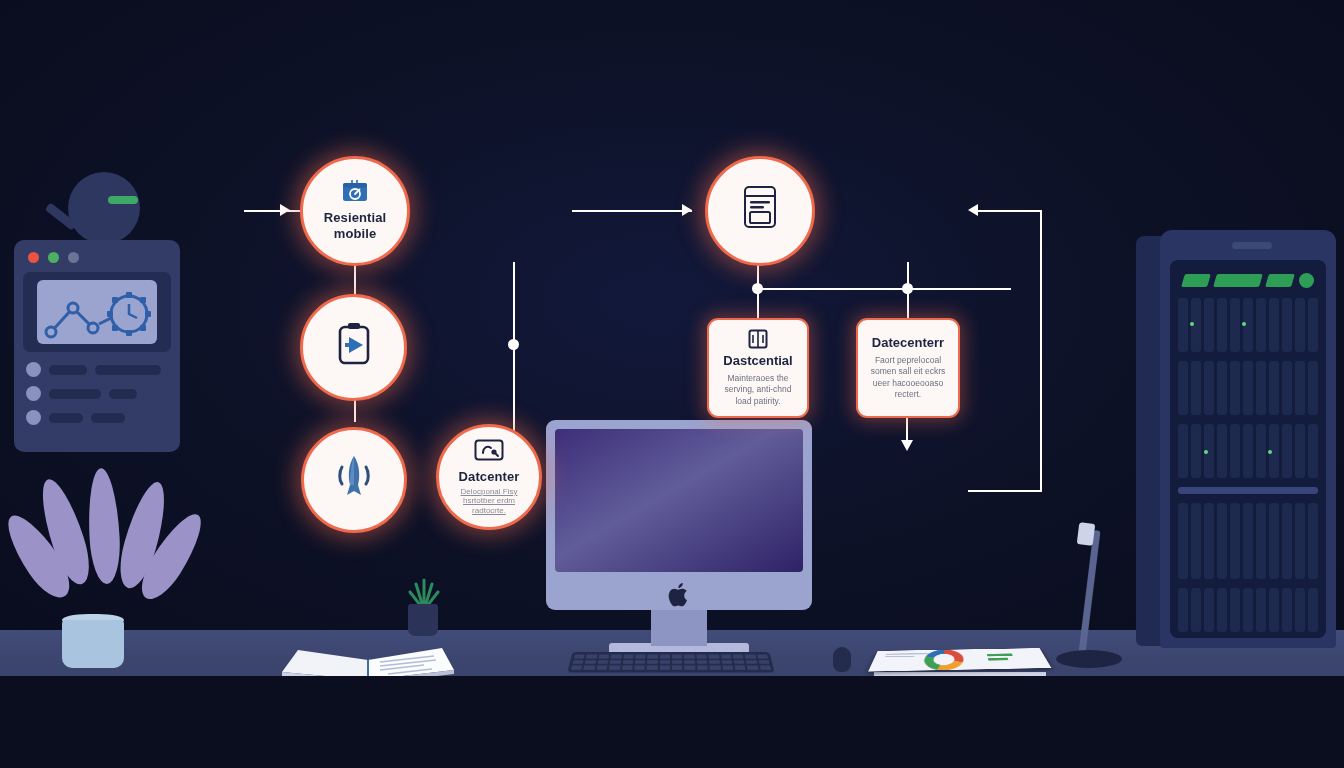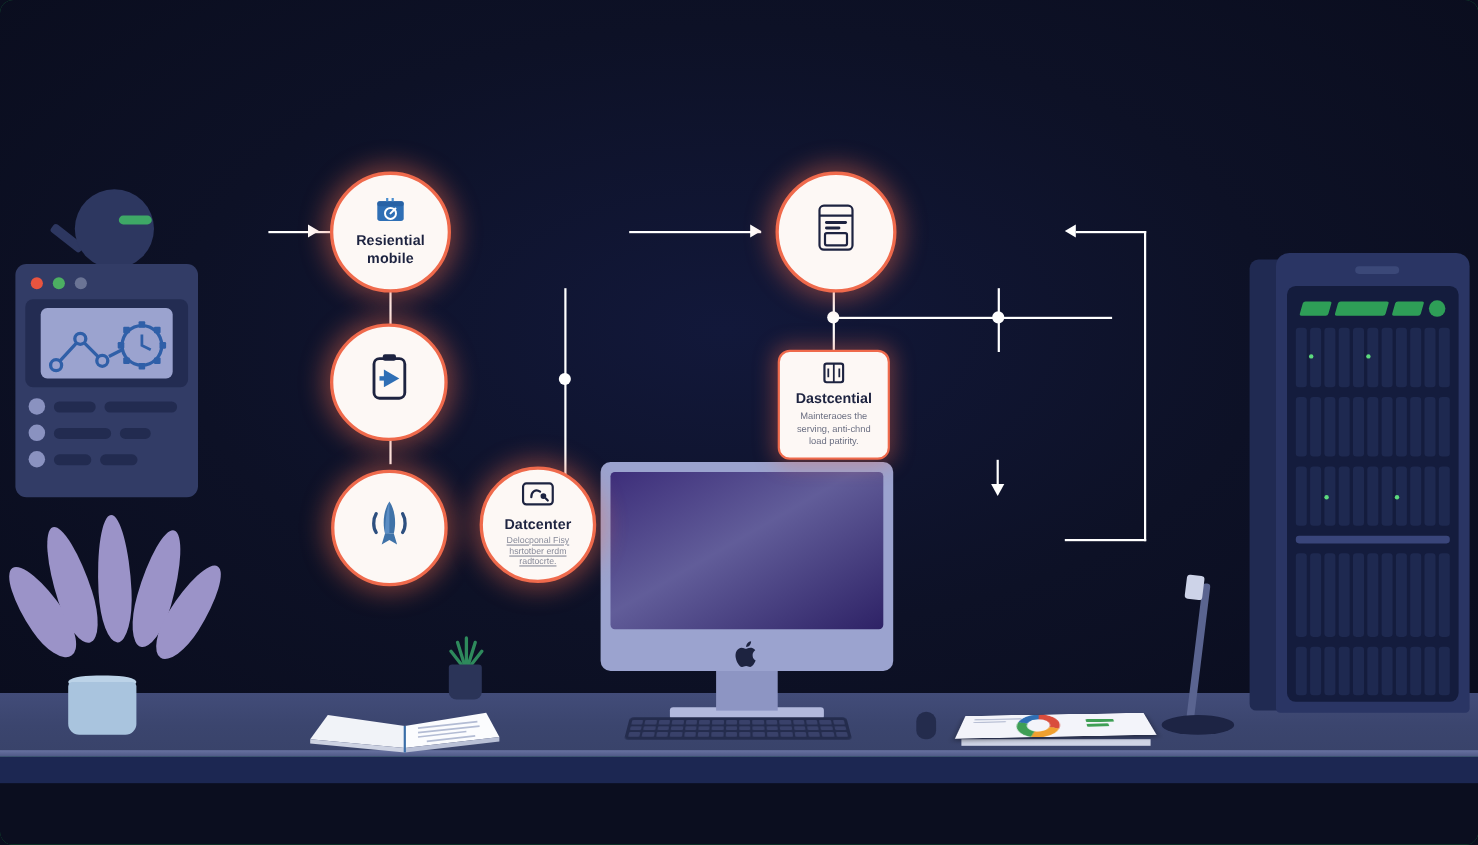--- a/index.html
+++ b/index.html
@@ -1,24 +1,23 @@
 <!DOCTYPE html>
 <html><head>
 <meta charset="utf-8">
 <style>
   * { margin:0; padding:0; box-sizing:border-box; }
   html,body { background:#0b0e1f; }
   body { font-family:"Liberation Sans", sans-serif; }
 
   #stage {
     position:relative;
-    width:1344px; height:768px;
+    width:1344px; height:676px;
     overflow:hidden;
-    background:#15803d;
-    border-radius:12px;
+    background:#0ea5e9;
   }
 
   
   .bg-wall {
     position:absolute; left:0; top:0; width:1344px; height:632px;
     background:
       radial-gradient(ellipse 900px 500px at 660px 300px, #12183a 0%, #0d1126 55%, #0a0d1e 100%);
   }
   .desk-top {
     position:absolute; left:0; top:630px; width:1344px; height:54px;
@@ -555,15 +554,22 @@
           <path d="M10,1.5 V18.5" stroke="#1d2340" stroke-width="1.6"></path>
           <path d="M5,6 V14 M15,6 V14" stroke="#1d2340" stroke-width="1.6"></path>
         </svg>
       </span>
       <span class="c-title" style="white-space: pre-line;">Dastcential</span>
       <span class="c-body" style="white-space: pre-line;">Mainteraoes the
 serving, anti-chnd
 load patirity.</span>
     </div>
 
+    <div class="node-card" style="left:856px; top:318px; width:104px; height:100px;">
+      <span class="c-title" style="white-space: pre-line;">Datecenterr</span>
+      <span class="c-body" style="white-space: pre-line;">Faort peprelocoal
+somen sall eit eckrs
+ueer hacooeooaso
+rectert.</span>
+    </div>
 
   </div>
 </div>
 
 </body></html>

